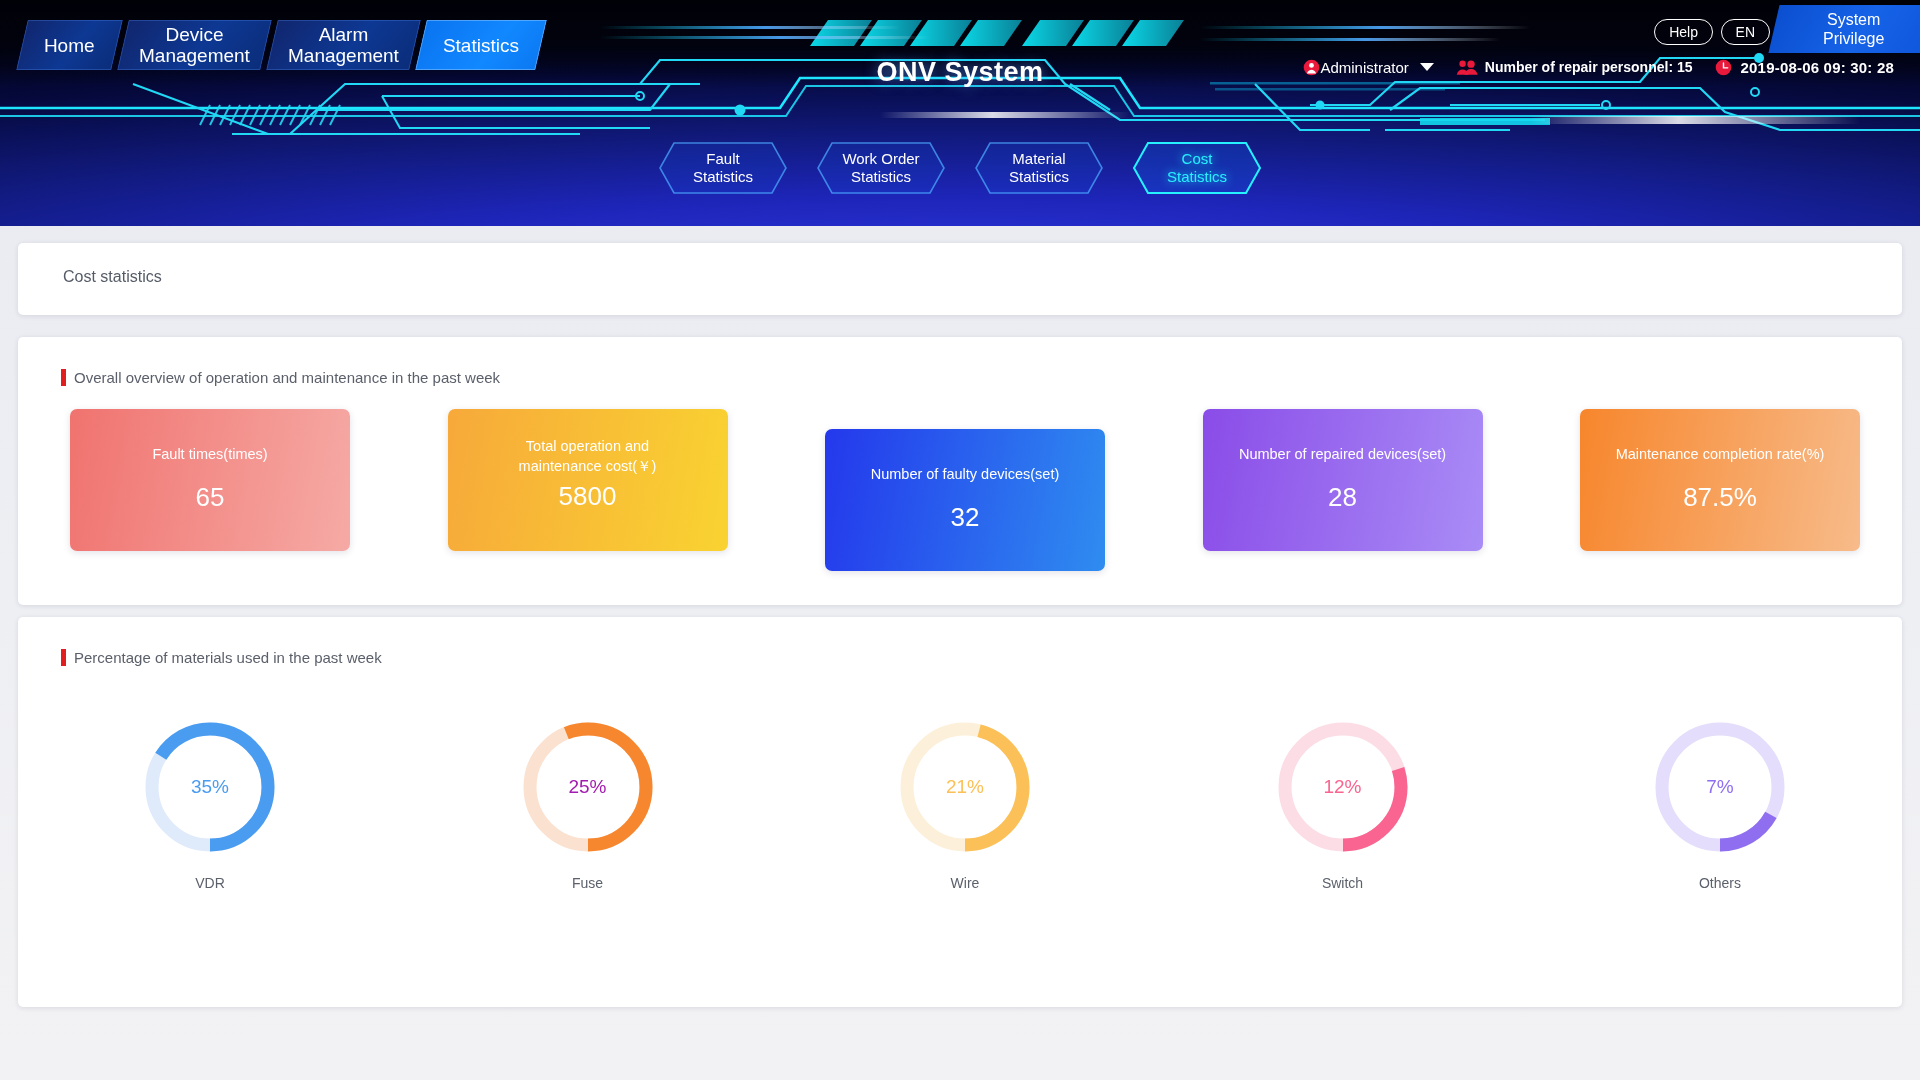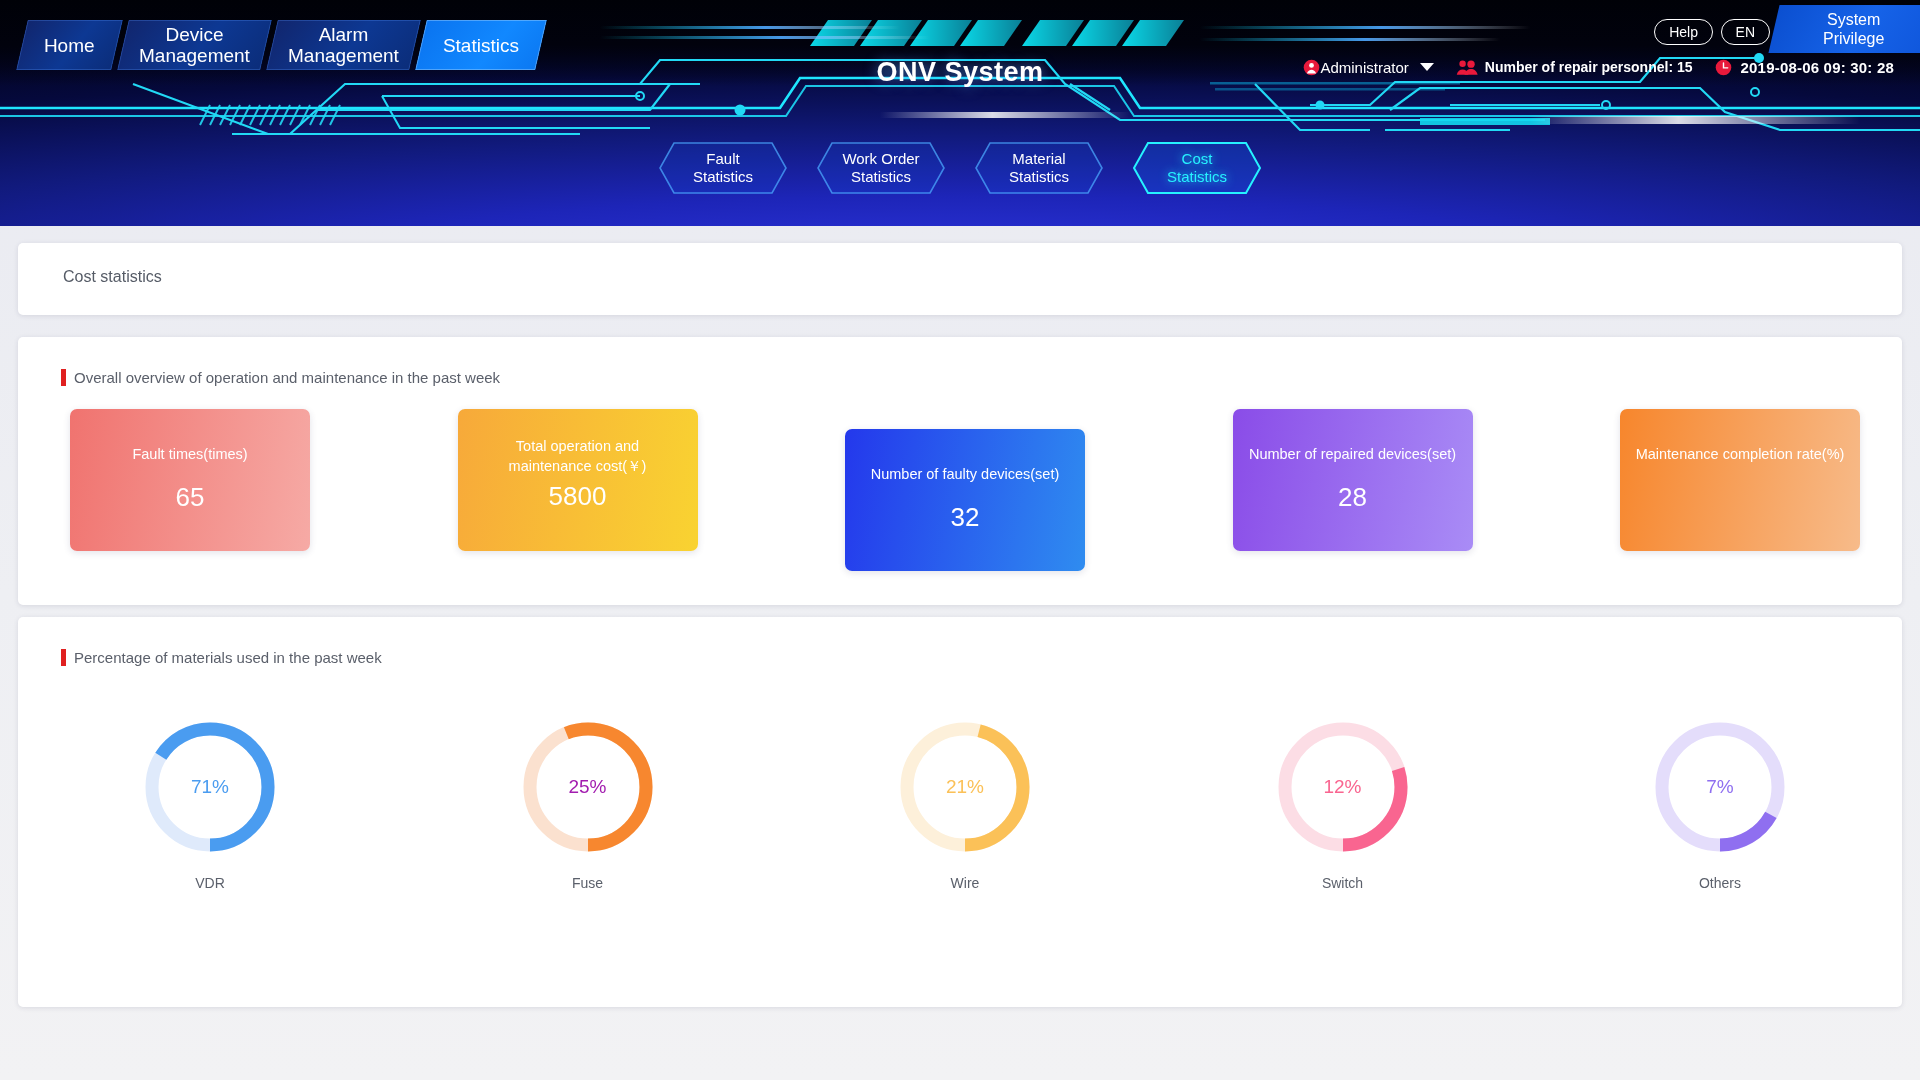--- a/index.html
+++ b/index.html
@@ -93,21 +93,21 @@
 
   .panel-title-text { position: absolute; top: 25px; left: 45px; color: #555b66; font-size: 16px; }
 
   .sec-head { position: absolute; top: 32px; left: 43px; display: flex; align-items: center; }
   .sec-bar { width: 5px; height: 17px; background: #e02020; margin-right: 8px; }
   .sec-text { color: #5a5f6a; font-size: 15px; }
 
   
   .cards { position: absolute; top: 72px; left: 52px; width: 1790px;
            display: flex; justify-content: space-between; }
-  .card { width: 240px; height: 142px; border-radius: 7px; position: relative;
+  .card { width: 280px; height: 142px; border-radius: 7px; position: relative;
           box-shadow: 0 2px 7px rgba(60,60,100,.14); }
   .card .c-label { position: absolute; top: 27px; left: 10px; right: 10px; text-align: center;
                    color: #ffffff; font-size: 14.5px; line-height: 20px; }
   .card .c-value { position: absolute; top: 72px; left: 0; right: 0; text-align: center;
                    color: #ffffff; font-size: 26px; font-weight: 300; }
   .card.one-line .c-label { top: 35px; }
   .card.one-line .c-value { top: 73px; }
 
   
   .donuts { position: absolute; top: 100px; left: 52px; width: 1790px;
@@ -329,35 +329,36 @@
         <div class="card one-line" style="background: linear-gradient(100deg, rgb(36, 56, 236) 0%, rgb(47, 140, 240) 100%); margin-top: 20px;">
           <div class="c-label" style="white-space: pre-line;">Number of faulty devices(set)</div>
           <div class="c-value">32</div>
         </div>
         <div class="card one-line" style="background: linear-gradient(100deg, rgb(138, 76, 232) 0%, rgb(169, 140, 246) 100%);">
           <div class="c-label" style="white-space: pre-line;">Number of repaired devices(set)</div>
           <div class="c-value">28</div>
         </div>
         <div class="card one-line" style="background: linear-gradient(100deg, rgb(247, 134, 44) 0%, rgb(247, 187, 138) 100%);">
           <div class="c-label" style="white-space: pre-line;">Maintenance completion rate(%)</div>
+          <div class="c-value">87.5%</div>
         </div>
       </div>
   </div>
 
   <div class="panel" id="panel-materials">
     <div class="sec-head">
       <div class="sec-bar"></div>
       <div class="sec-text">Percentage of materials used in the past week</div>
     </div>
     <div class="donuts" id="donuts">
         <div class="donut-cell">
           <div class="donut-wrap"><svg viewBox="0 0 140 140">
               <circle cx="70" cy="70" r="58" fill="none" stroke="#dfeafb" stroke-width="13"></circle>
               <circle cx="70" cy="70" r="58" fill="none" stroke="#4a9cf0" stroke-width="13" stroke-dasharray="240.52 364.42"></circle>
-            </svg><div class="donut-val" style="color: rgb(74, 156, 240);">71%</div></div>
+            </svg><div class="donut-val" style="color: rgb(74, 156, 240);">35%</div></div>
           <div class="donut-label">VDR</div>
         </div>
         <div class="donut-cell">
           <div class="donut-wrap"><svg viewBox="0 0 140 140">
               <circle cx="70" cy="70" r="58" fill="none" stroke="#fbe1cf" stroke-width="13"></circle>
               <circle cx="70" cy="70" r="58" fill="none" stroke="#f7872f" stroke-width="13" stroke-dasharray="204.08 364.42"></circle>
             </svg><div class="donut-val" style="color: #a21caf;">25%</div></div>
           <div class="donut-label">Fuse</div>
         </div>
         <div class="donut-cell">

